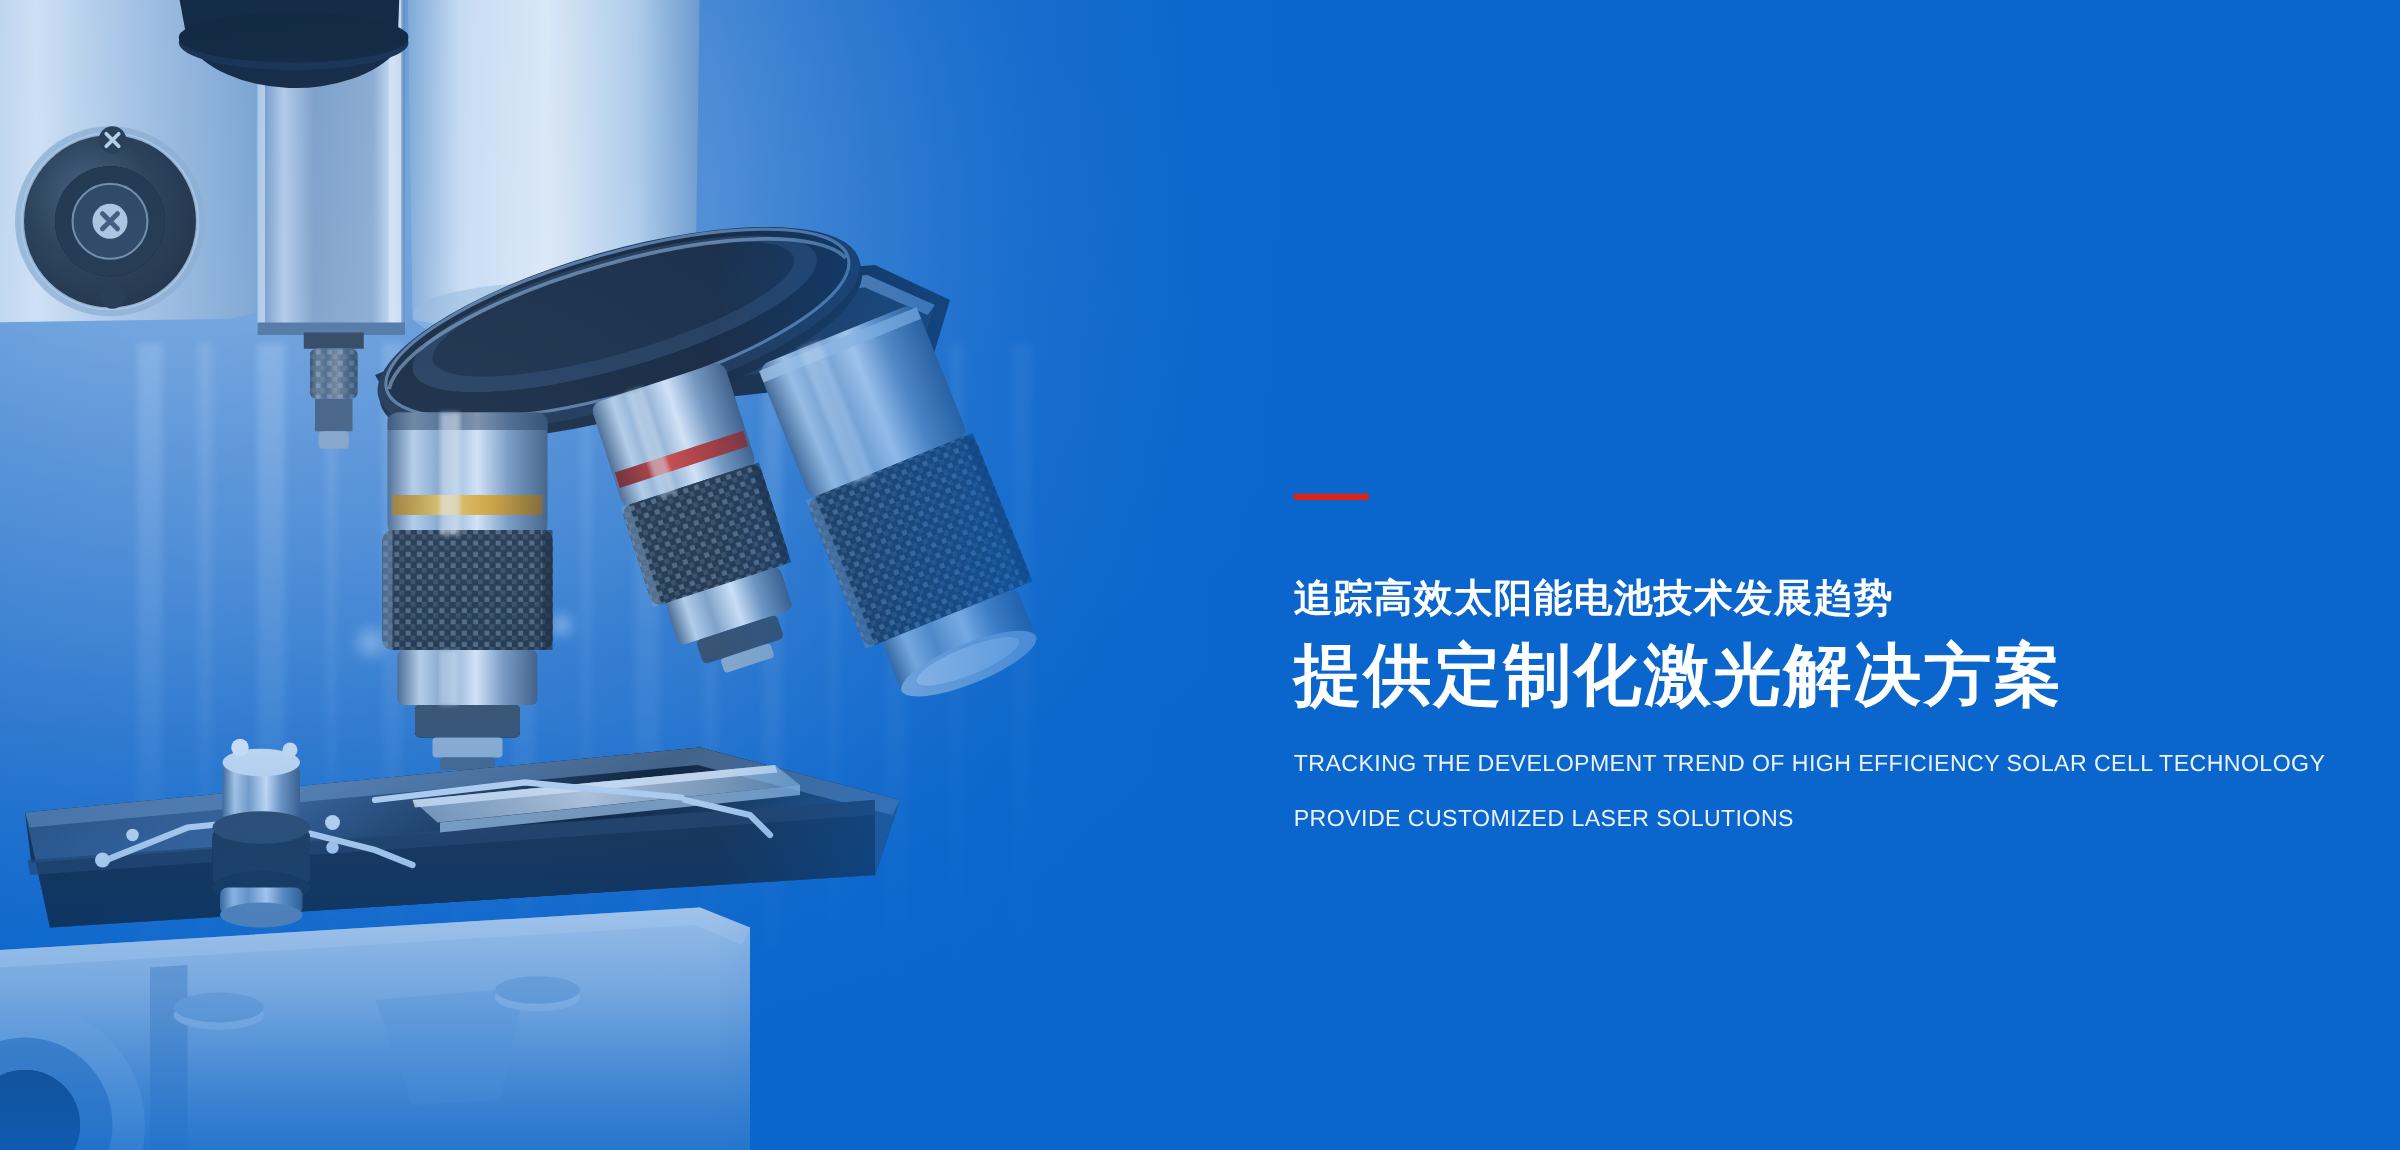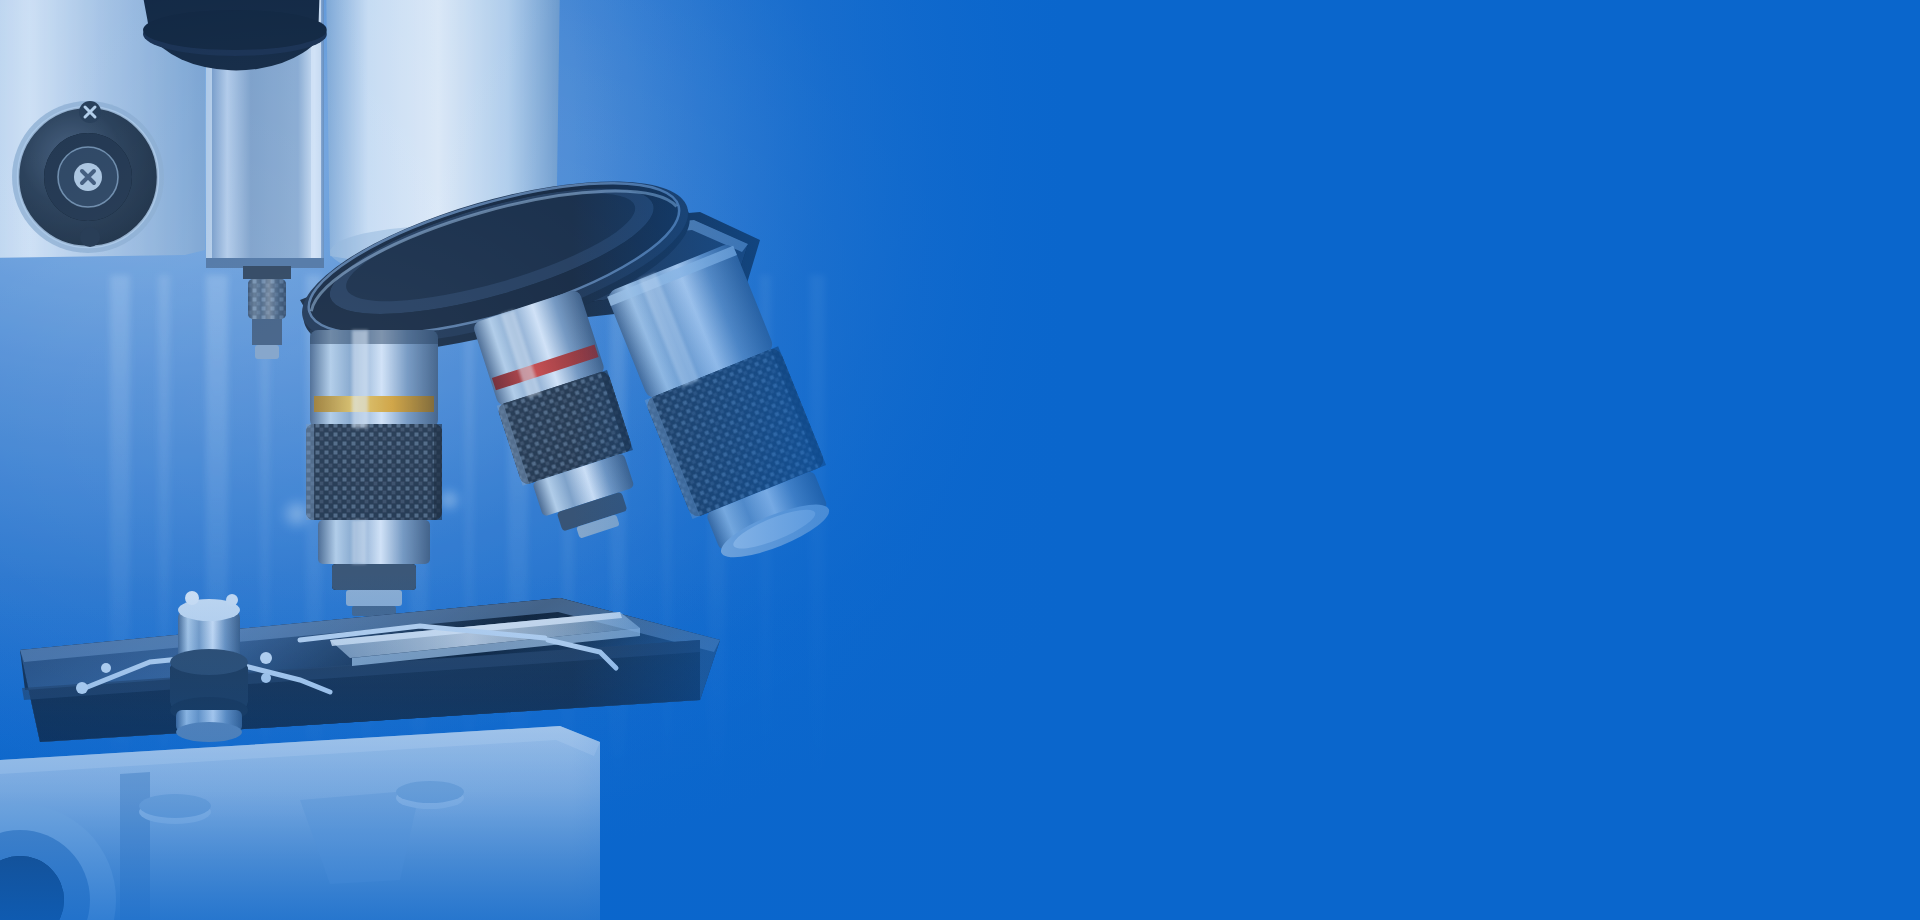--- a/index.html
+++ b/index.html
@@ -371,14 +371,21 @@
       </g>
 
       <rect x="0" y="0" width="1100" height="920" fill="#1569cc" opacity=".16"></rect>
     </svg>
 
     <div class="vignette"></div>
     <div class="photo-fade"></div>
     <div class="photo-fade-b"></div>
   </div>
 
+  <div class="copy">
+    <hr class="rule">
+    <p class="kicker">追踪高效太阳能电池技术发展趋势</p>
+    <h1 class="headline">提供定制化激光解决方案</h1>
+    <p class="sub">TRACKING THE DEVELOPMENT TREND OF HIGH EFFICIENCY SOLAR CELL TECHNOLOGY</p>
+    <p class="sub last">PROVIDE CUSTOMIZED LASER SOLUTIONS</p>
+  </div>
 
 </div>
 
 </body></html>

